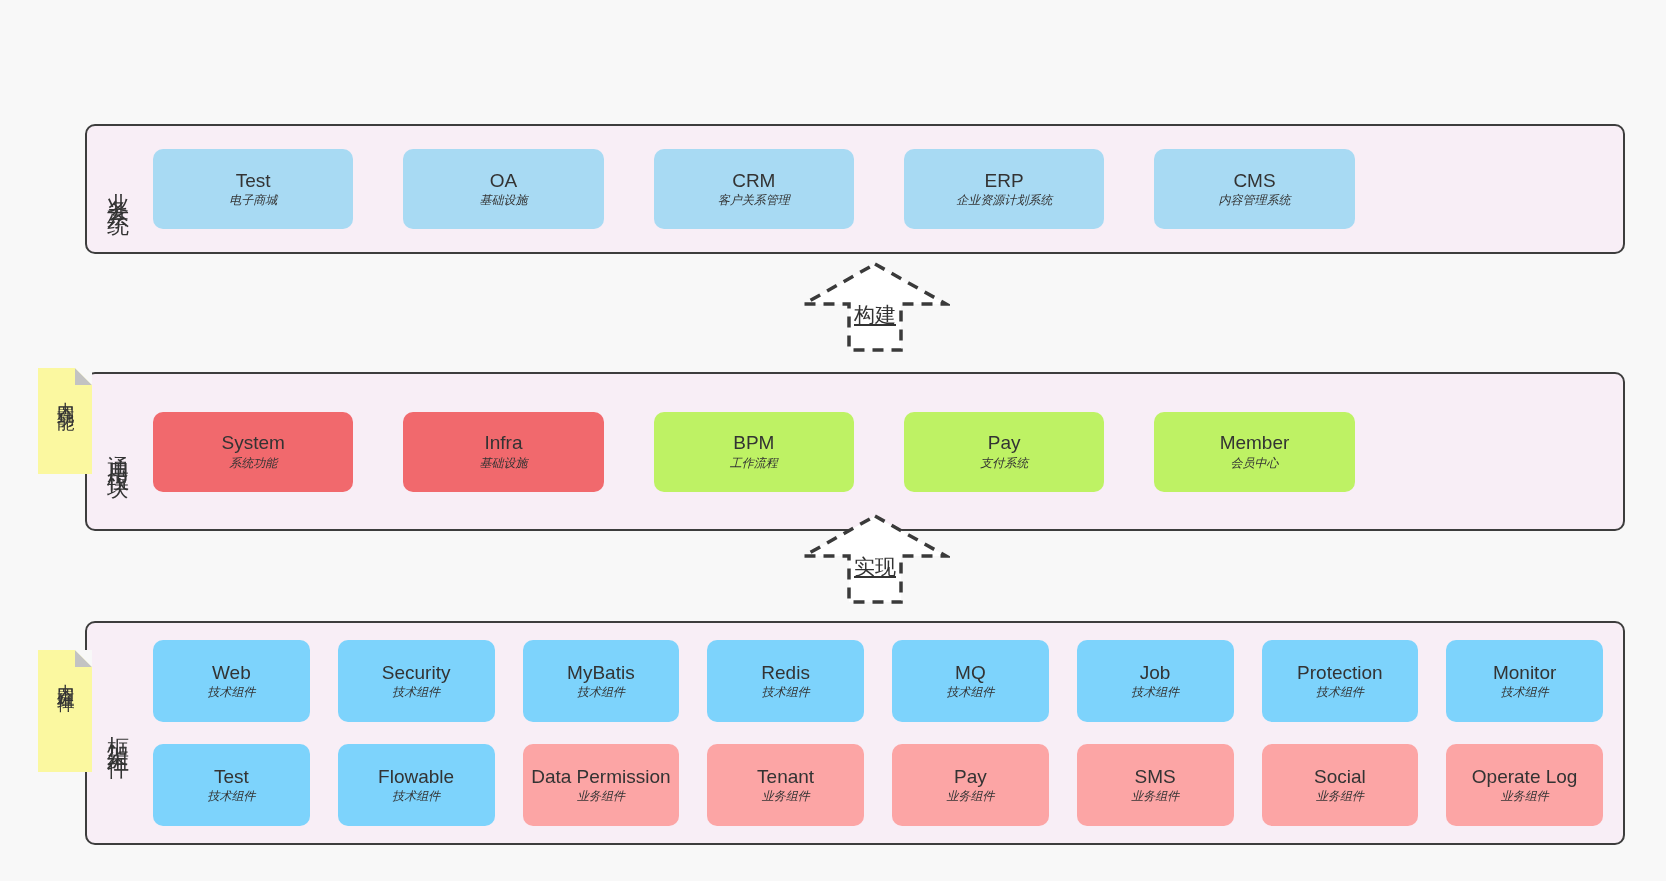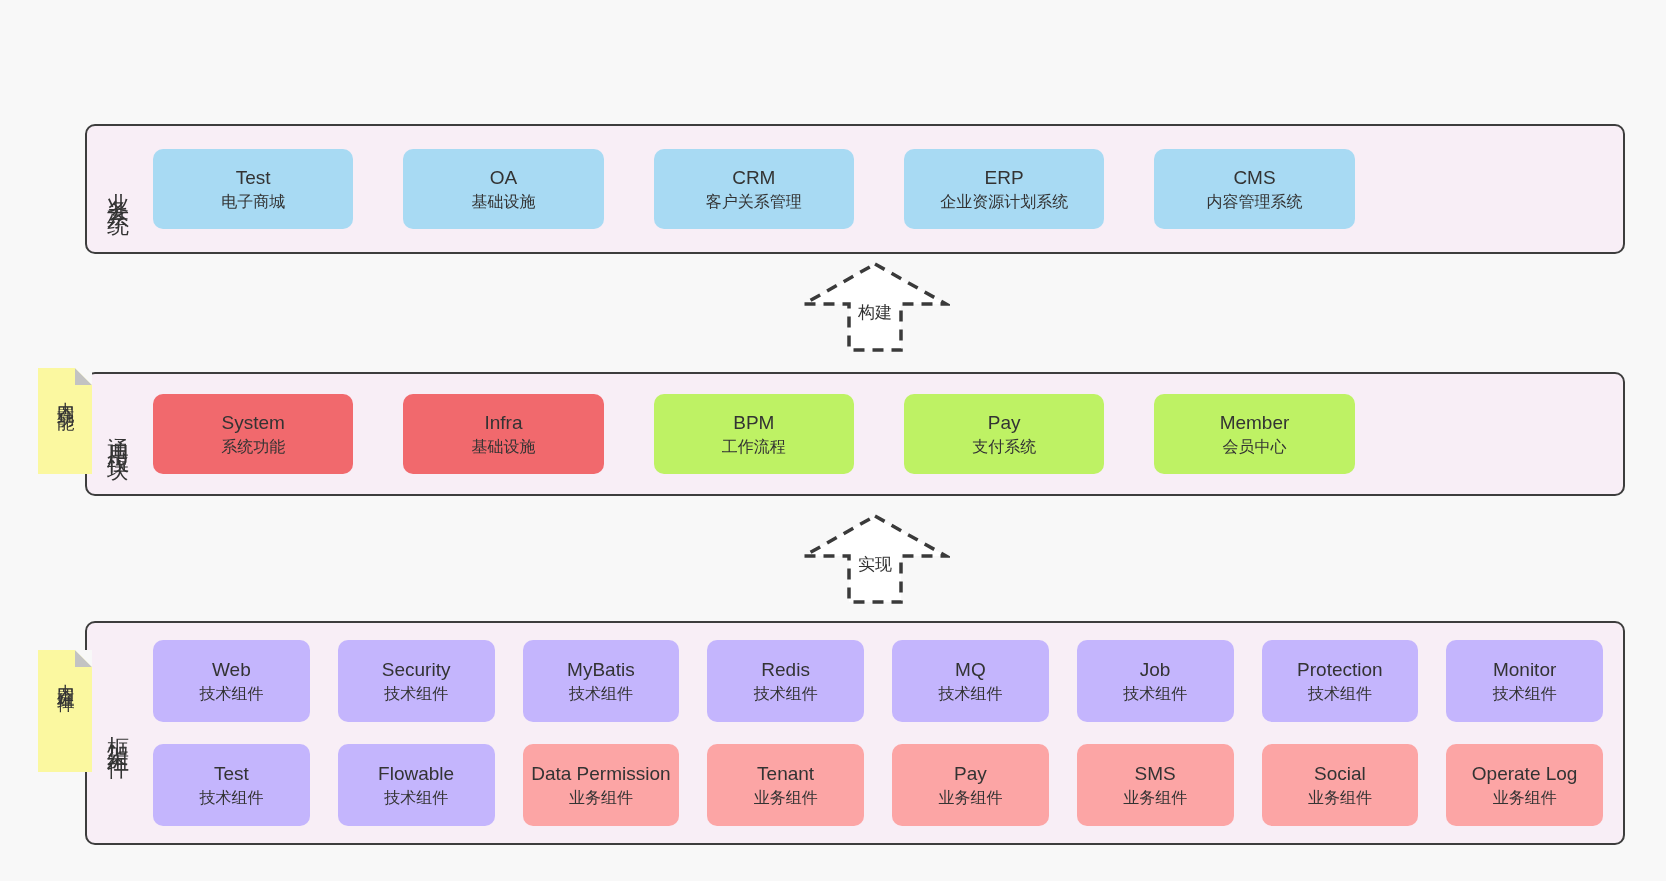--- a/index.html
+++ b/index.html
@@ -13,21 +13,21 @@
     background:#f8f8f8; overflow:hidden;
   }
 
   
   .layer {
     position:absolute; left:85px; width:1540px; box-sizing:border-box;
     background:#f8eef6; border:2px solid #3d3d3d; border-radius:10px;
     display:flex; align-items:stretch;
   }
   #layer-business   { top:124px; height:130px; }
-  #layer-modules    { top:372px; height:124px; }
+  #layer-modules    { top:372px; height:159px; }
   #layer-components { top:621px; height:224px; }
 
   .side-label {
     flex:0 0 62px; display:flex; align-items:center; justify-content:center;
     font-size:22px; color:#333;
   }
   .v-text { writing-mode:vertical-rl; text-orientation:upright; letter-spacing:7px; line-height:1; }
 
   .grid6 {
     flex:1; display:grid; grid-template-columns:repeat(6,1fr);
@@ -39,25 +39,25 @@
     column-gap:28px; row-gap:22px; align-content:center; padding:0 20px 0 4px;
   }
   .grid8 .box { height:82px; }
 
   .box {
     border-radius:10px; display:flex; flex-direction:column;
     align-items:center; justify-content:center; text-align:center;
     padding:2px 6px; box-sizing:border-box;
   }
   .box .t { font-size:19px; line-height:1.28; }
-  .box .s { font-size:16px; line-height:1.32; }
+  .box .s { font-size:12px; line-height:1.32;font-style:italic; }
   .blue        { background:#a8daf3; }
   .red         { background:#f1696d; }
   .pink        { background:#bef264; }
-  .green       { background:#c4b5fd; }
+  .green       { background:#7dd3fc; }
   .green-light { background:#fca5a5; }
 
   
   .note {
     position:absolute; left:38px; width:54px;
     background:#fbf8a0; z-index:2;
   }
   #note-modules    { top:368px; height:106px; }
   #note-components { top:650px; height:122px; }
   .note::after {  
@@ -75,21 +75,21 @@
   .note-text .v-text { letter-spacing:4px; }
 
   
   .arrow { position:absolute; left:800px; width:150px; height:92px; }
   #arrow-build     { top:261px; }
   #arrow-implement { top:513px; }
   .arrow svg { position:absolute; top:0; left:0; }
   .arrow-label {
     position:absolute; left:0; right:0; top:40px; text-align:center;
   }
-  .arrow-label span { background:#ffffff; font-size:17px; padding:0 3px; }
+  .arrow-label span { background:#ffffff; font-size:21px; padding:0 3px;text-decoration:underline; }
 </style>
 </head>
 <body>
 
 <div class="canvas">
 
   <section class="layer" id="layer-business">
     <div class="side-label">
       <span class="v-text">业务系统</span>
     </div>

